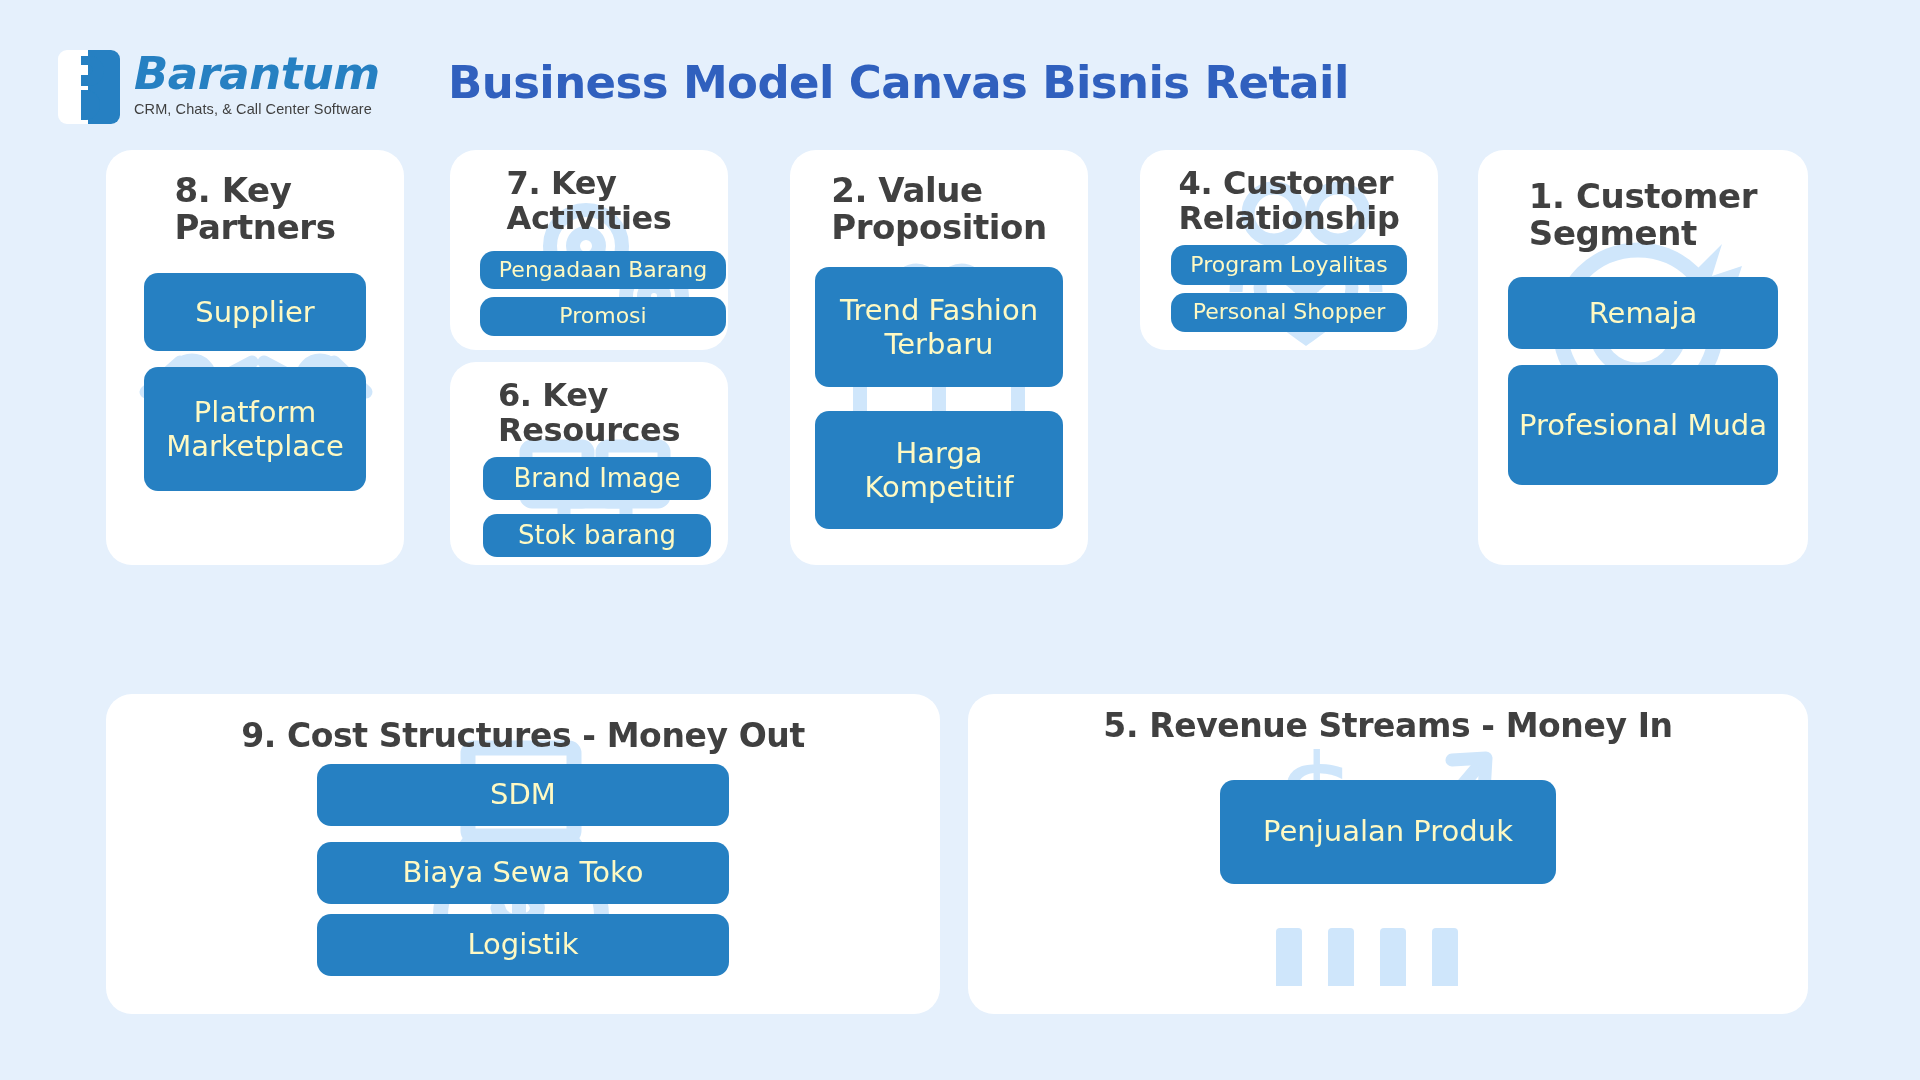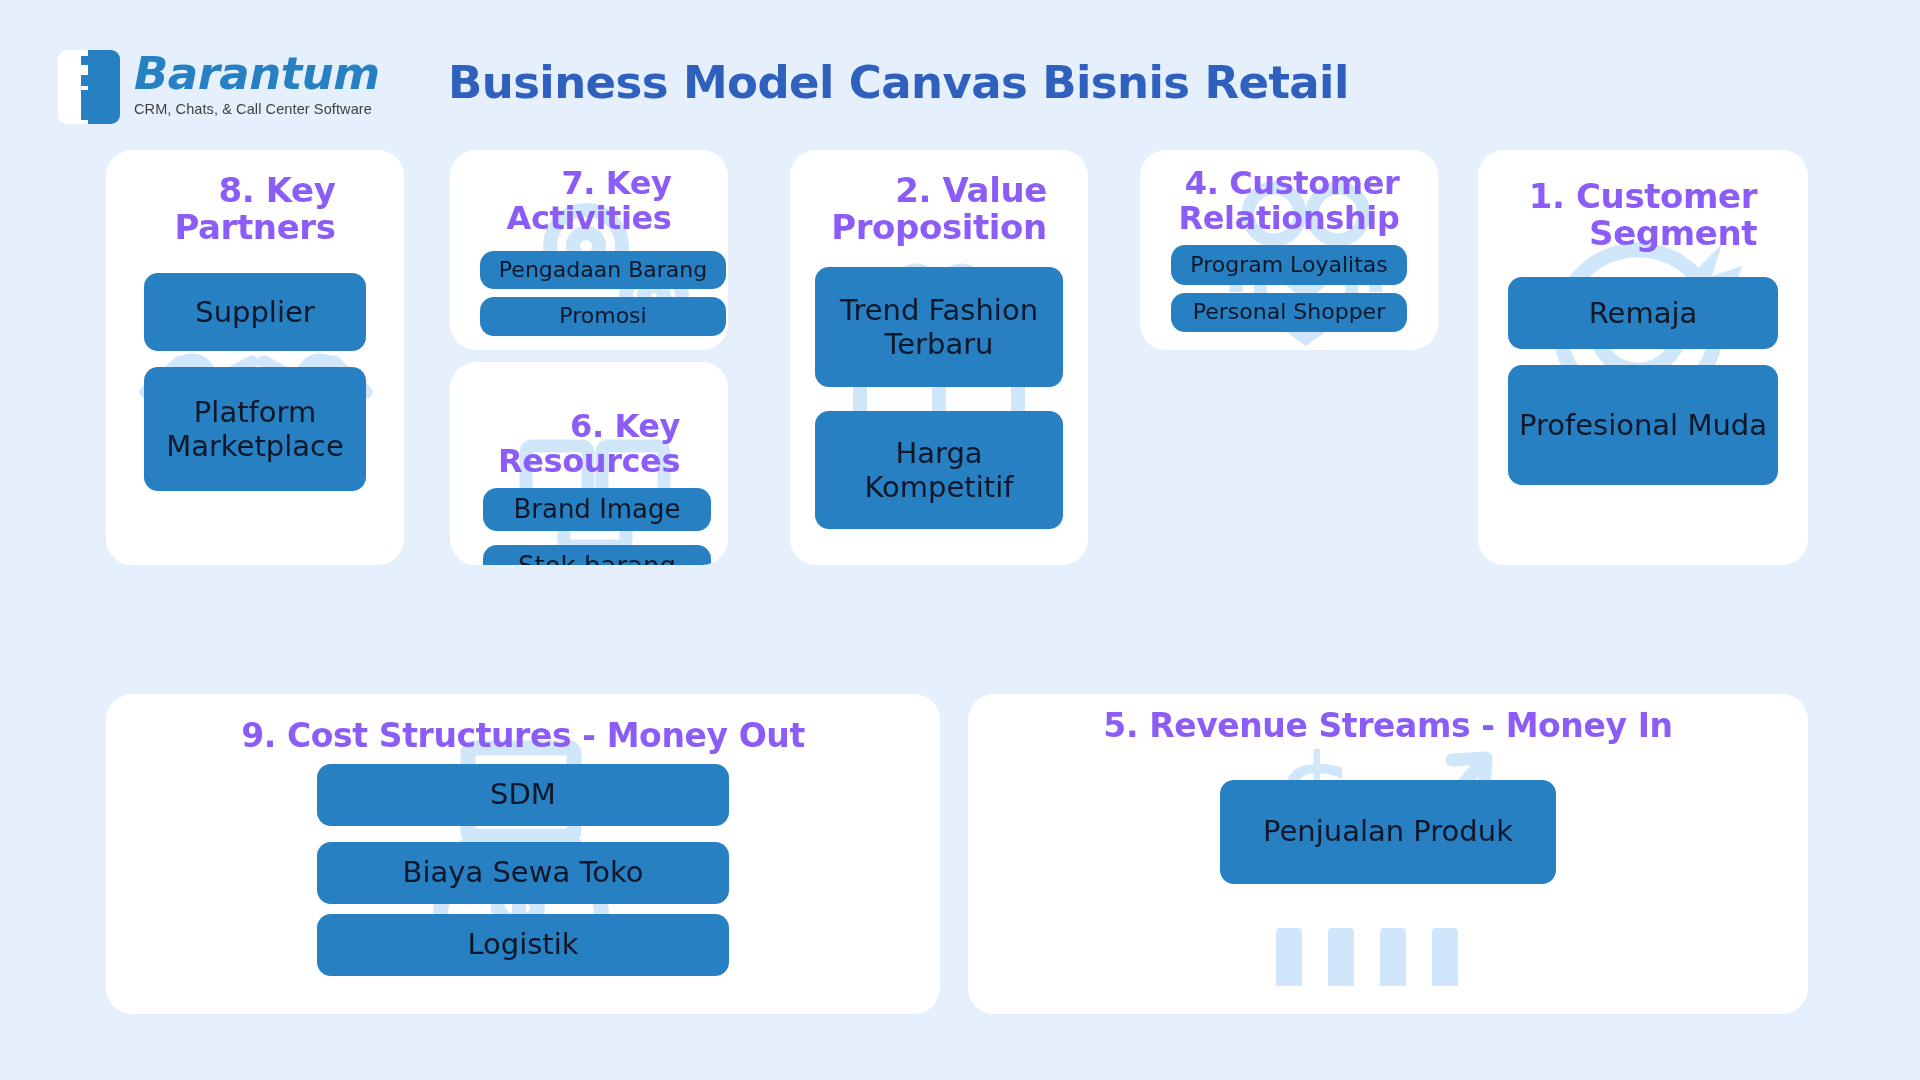--- a/index.html
+++ b/index.html
@@ -91,32 +91,32 @@
     display: flex;
     flex-direction: column;
     align-items: center;
     width: 100%;
     height: 100%;
     box-sizing: border-box;
   }
   .card-title {
     font-family: "DejaVu Sans", sans-serif;
     font-weight: 700;
-    color: #8b5cf6;
-    text-align: right;
+    color: #404040;
+    text-align: left;
     line-height: 1.08;
     letter-spacing: -0.4px;
   }
   .t-big   { font-size: 34px; }
   .t-mid   { font-size: 32px; }
   .t-wide  { font-size: 33px; }
 
   .pill {
     background: #2680c2;
-    color: #0f172a;
+    color: #fef9c3;
     border-radius: 14px;
     display: flex;
     align-items: center;
     justify-content: center;
     text-align: center;
     font-family: "DejaVu Sans", sans-serif;
     font-weight: 400;
     line-height: 1.2;
     box-sizing: border-box;
     padding: 6px 10px;
@@ -215,21 +215,21 @@
   </div>
 
   <div class="card" id="card-resources">
     <svg class="wm" style="left:56px; top:62px; width:200px; height:130px;" viewBox="0 0 200 130" xmlns="http://www.w3.org/2000/svg">
       <g fill="none" stroke="#cfe6fb" stroke-width="13">
         <rect x="20" y="22" width="62" height="56" rx="6"></rect>
         <rect x="96" y="22" width="62" height="56" rx="6"></rect>
         <rect x="58" y="78" width="62" height="44" rx="6"></rect>
       </g>
     </svg>
-    <div class="card-inner" style="padding:16px 4px 18px;margin-top:31px;">
+    <div class="card-inner" style="padding:16px 4px 18px;">
       <div class="card-title t-mid">
         <span>6. Key</span><br>
         <span>Resources</span>
       </div>
       <div class="pill p-md" style="width:228px; height:48px; margin-top:10px; margin-left:16px;">Brand Image</div>
       <div class="pill p-md" style="width:228px; height:48px; margin-top:14px; margin-left:16px;">Stok barang</div>
     </div>
   </div>
 
   <div class="card" id="card-value">

